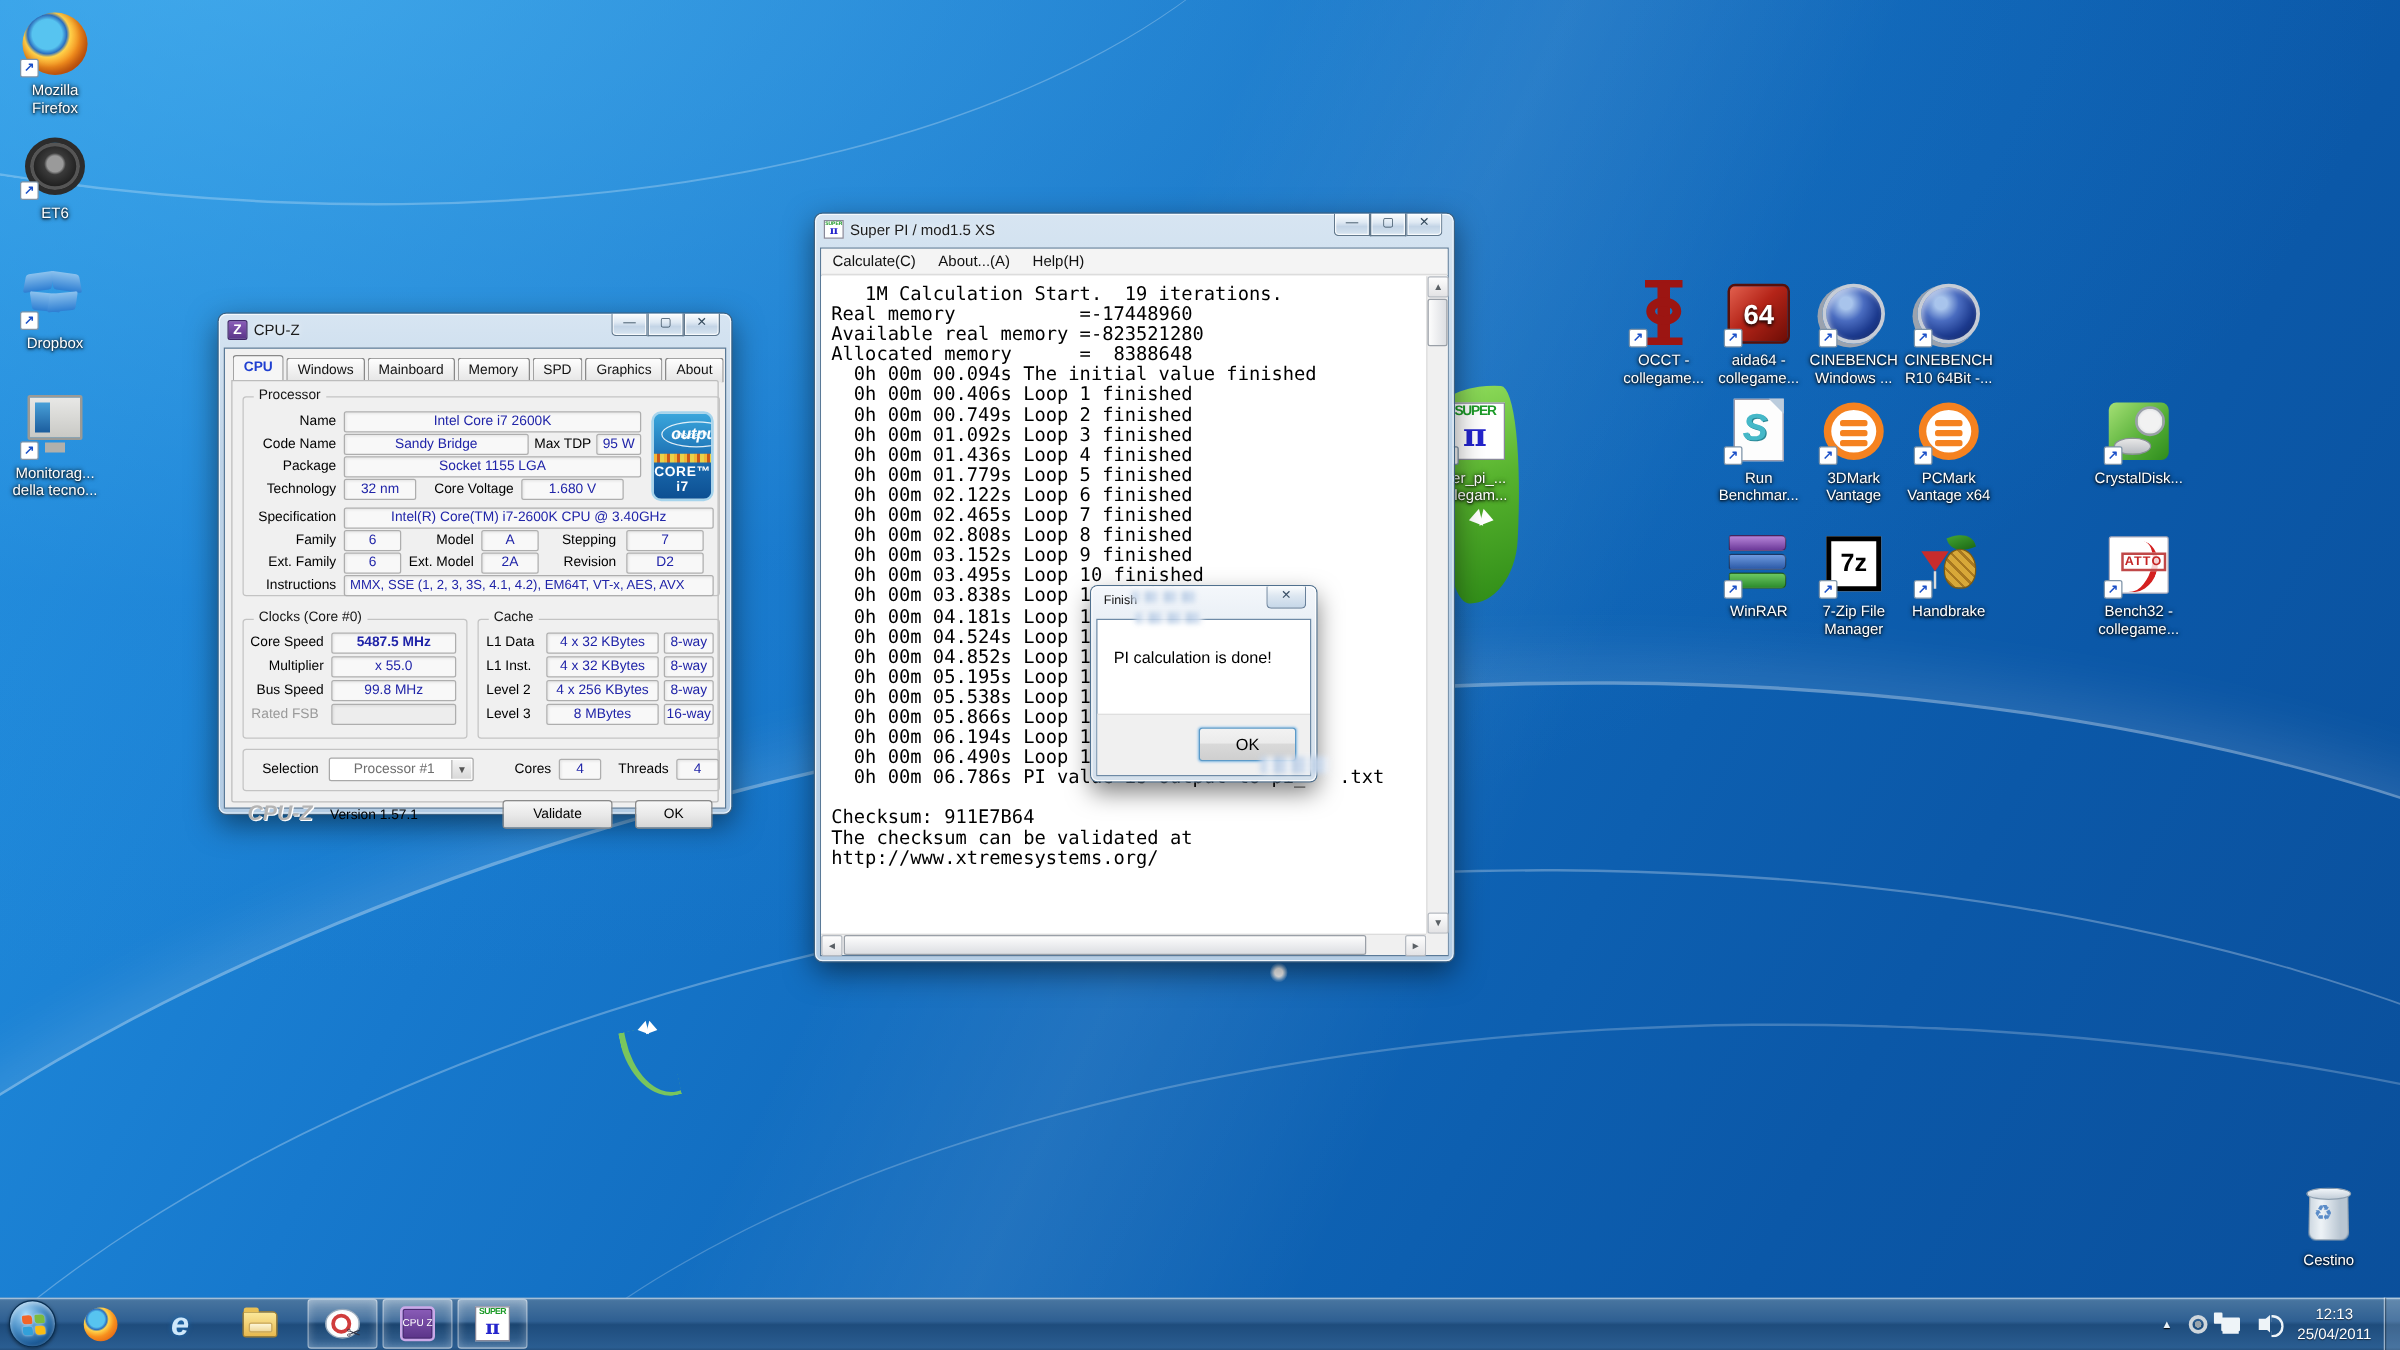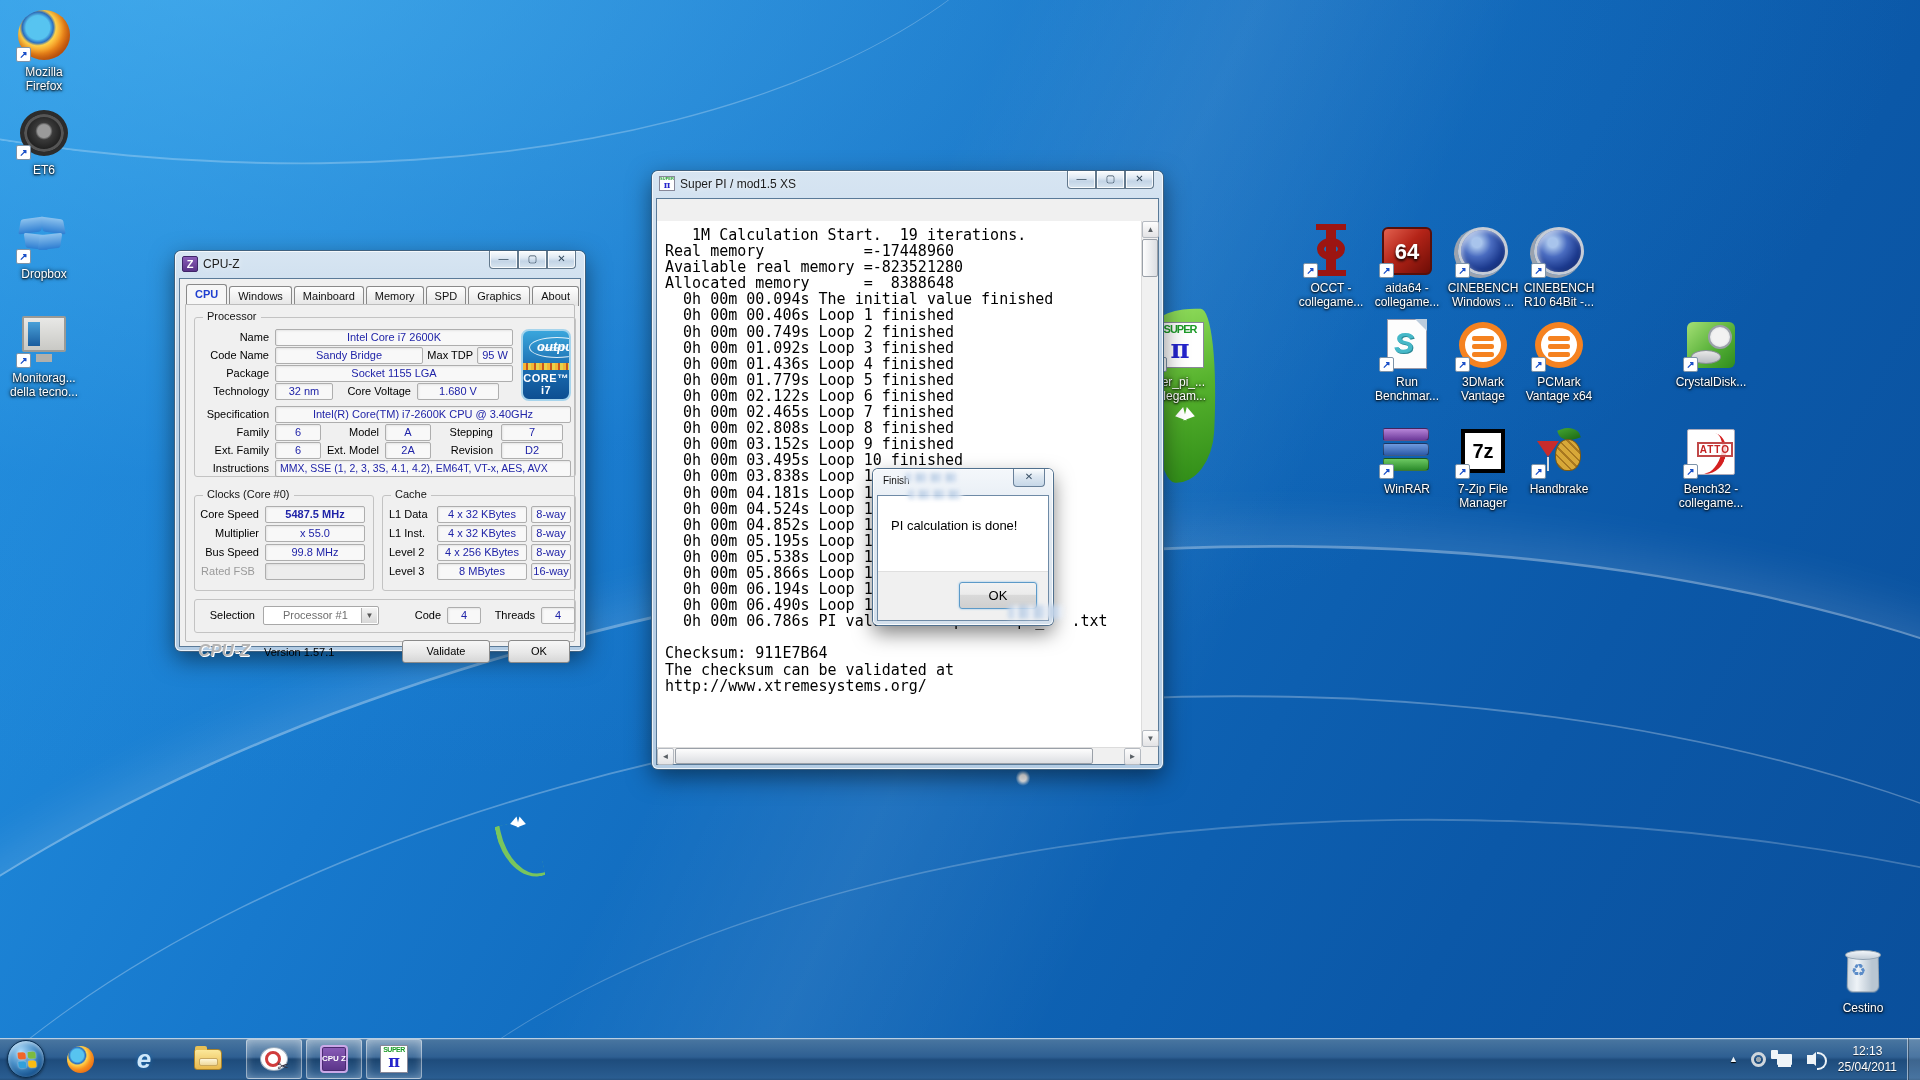--- a/index.html
+++ b/index.html
@@ -147,21 +147,21 @@
     background:linear-gradient(rgba(255,255,255,.32), rgba(255,255,255,.1) 45%, rgba(0,0,0,.1) 50%, rgba(255,255,255,.08)); box-shadow:inset 0 0 8px rgba(255,255,255,.3);
     display:flex; align-items:center; justify-content:center; }
   .tb-ff { width:27px; height:27px; border-radius:50%; background:radial-gradient(circle at 38% 35%, #57c4f0 0 26%, #2b6fc0 34%, #ffd24a 40%, #f7901e 58%, #e05a12 88%); }
   .tb-ie { font-size:26px; font-weight:bold; font-style:italic; color:#cfe8fa; text-shadow:0 0 4px #1a6ab0; }
   .tb-folder { width:28px; height:21px; background:linear-gradient(#fbe89a,#e8b94e); border:1px solid #a8822c; border-radius:2px 4px 3px 3px; position:relative; }
   .tb-folder:before { content:""; position:absolute; left:0; top:-4px; width:12px; height:4px; background:#e8c055; border-radius:2px 2px 0 0; }
   .tb-folder:after { content:""; position:absolute; left:4px; top:8px; right:3px; bottom:3px; background:linear-gradient(#fdf6d8,#efd89a); border-radius:2px; border:1px solid #c8a860; }
   .tb-snip { width:28px; height:24px; background:radial-gradient(ellipse at center,#fff 0 55%, #e8eef4 100%); border-radius:50%; border:1px solid #9ab; position:relative; }
   .tb-snip .ring { position:absolute; left:4px; top:3px; width:16px; height:16px; border:3px solid #d03c3c; border-radius:50%; }
   .tb-snip .sciss { position:absolute; right:-2px; bottom:-4px; font-size:14px; color:#334; }
-  .tb-cpuz { width:28px; height:28px; background:linear-gradient(#8a5cb8,#5a3488); border:2px solid #caa8e8; border-radius:4px; color:#fff; font-size:8px; font-weight:bold; text-align:center; line-height:24px; letter-spacing:0; box-shadow:inset 0 0 0 1px #4a2a70; }
+  .tb-cpuz { width:28px; height:28px; background:linear-gradient(#8a5cb8,#5a3488); border:2px solid #caa8e8; border-radius:4px; color:#fff; font-size:8px; font-weight:normal; text-align:center; line-height:24px; letter-spacing:0; box-shadow:inset 0 0 0 1px #4a2a70; }
   .tb-spi { width:28px; height:28px; background:#fff; border:1px solid #889; text-align:center; }
   .tb-spi .sup { display:block; color:#1c9a28; font-weight:bold; font-size:7px; line-height:8px; letter-spacing:-.5px; }
   .tb-spi .pi { display:block; color:#2424cc; font-weight:bold; font-size:16px; line-height:16px; font-family:"DejaVu Serif",serif; }
   .tray { position:absolute; right:0; top:0; height:42px; display:flex; align-items:center; }
   .tray-chevron { color:#eaf2f8; font-size:9px; padding:4px 8px; text-shadow:0 1px 1px #000; }
   .tray-ic { width:24px; height:24px; display:flex; align-items:center; justify-content:center; margin:0 1px; }
   .wheel { width:15px; height:15px; border-radius:50%; border:3px solid #cfd6dc; background:radial-gradient(circle,#9aa4ac 0 40%, transparent 45%); }
   .net-mon { width:15px; height:11px; background:#eef4f8; border-radius:1px; position:relative; box-shadow:0 3px 0 -1px #eef4f8; }
   .net-plug { position:absolute; left:-6px; top:-4px; width:7px; height:9px; background:#eef4f8; border-radius:1px; }
   .spk { width:7px; height:9px; background:#eef4f8; position:relative; }
@@ -478,21 +478,21 @@
           <span class="lb" style="left:6px; top:69px; width:44px; text-align:left;">Level 3</span>
           <div class="f" style="left:54px; top:67px; width:90px;">8 MBytes</div>
           <div class="f" style="left:148px; top:67px; width:40px;">16-way</div>
         </div>
 
         <div class="group" style="left:8px; top:294px; width:382px; height:34px;">
           <span class="lb" style="left:4px; top:9px; width:56px;">Selection</span>
           <div class="combo" style="left:68px; top:6px; width:116px;">
             <span>Processor #1</span><span class="arrow">▼</span>
           </div>
-          <span class="lb" style="left:206px; top:9px; width:40px;">Code</span>
+          <span class="lb" style="left:206px; top:9px; width:40px;">Cores</span>
           <div class="f" style="left:252px; top:7px; width:34px;">4</div>
           <span class="lb" style="left:290px; top:9px; width:50px;">Threads</span>
           <div class="f" style="left:346px; top:7px; width:34px;">4</div>
         </div>
 
         <span class="cpuz-logo" style="left:12px; top:336px;">CPU-Z</span>
         <span class="lb" style="left:78px; top:341px; width:90px; text-align:left;">Version 1.57.1</span>
         <div class="btn" style="left:216px; top:335px; width:88px; height:23px; line-height:21px;">Validate</div>
         <div class="btn" style="left:322px; top:335px; width:62px; height:23px; line-height:21px;">OK</div>
       </div>
@@ -506,20 +506,25 @@
         <span style="display:block;color:#2424cc;font-weight:bold;font-size:9px;line-height:9px;font-family:'DejaVu Serif',serif;">π</span>
       </div>
       <span class="tb-title">Super PI / mod1.5 XS</span>
     </div>
     <div class="capbtns">
       <div class="capbtn first">—</div>
       <div class="capbtn">▢</div>
       <div class="capbtn last">✕</div>
     </div>
     <div class="client">
+      <div class="menubar">
+        <span class="menuitem">Calculate(C)</span>
+        <span class="menuitem">About...(A)</span>
+        <span class="menuitem">Help(H)</span>
+      </div>
       <div class="console-wrap">
         <div class="console">
           <pre>   1M Calculation Start.  19 iterations.
 Real memory           =-17448960
 Available real memory =-823521280
 Allocated memory      =  8388648
   0h 00m 00.094s The initial value finished
   0h 00m 00.406s Loop 1 finished
   0h 00m 00.749s Loop 2 finished
   0h 00m 01.092s Loop 3 finished

